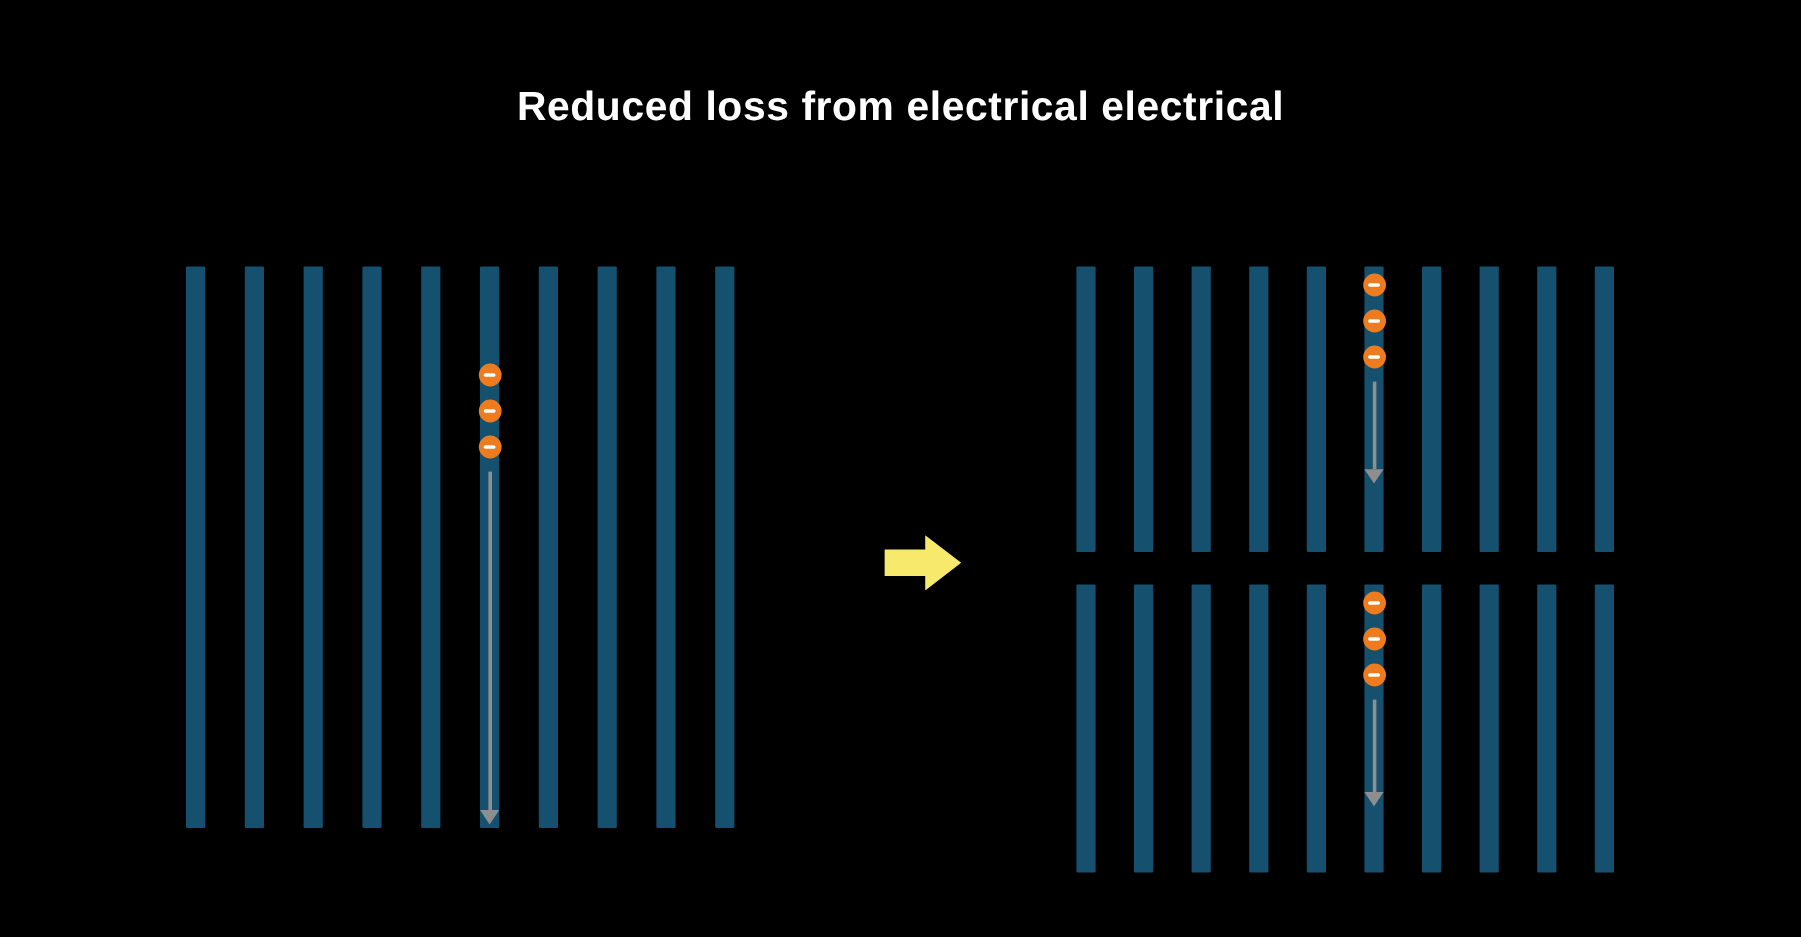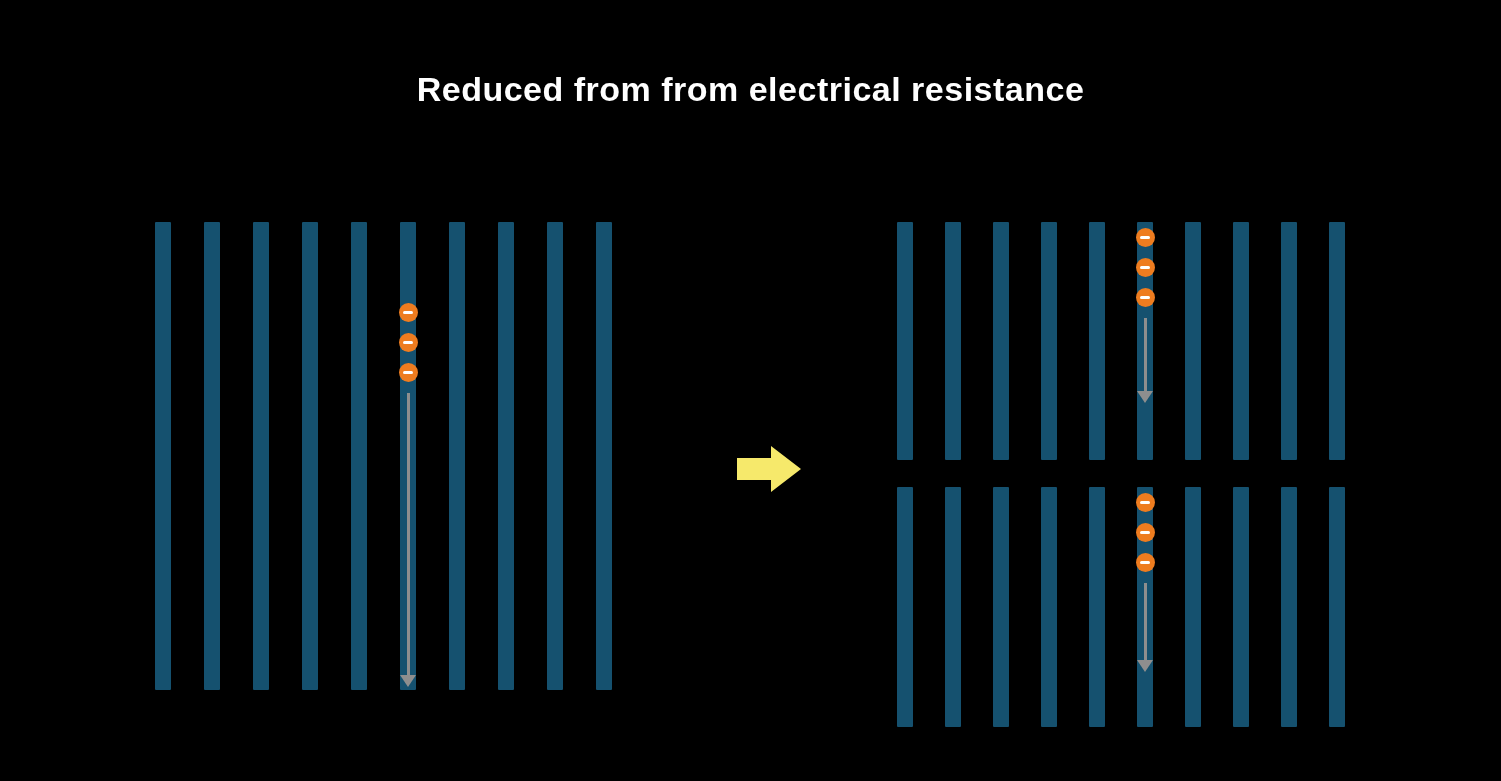--- a/index.html
+++ b/index.html
@@ -98,21 +98,21 @@
     height: 46px;
   }
   .transform-arrow svg { display: block; width: 100%; height: 100%; }
   .transform-arrow polygon { fill: var(--transform-arrow, #F6E96B); }
 </style>
 </head>
 <body>
 
 <div class="stage">
 
-  <h1 class="title">Reduced from from electrical resistance</h1>
+  <h1 class="title">Reduced loss from electrical electrical</h1>
 
   <div class="bar-group left">
       <div class="bar"></div>
       <div class="bar"></div>
       <div class="bar"></div>
       <div class="bar"></div>
       <div class="bar"></div>
       <div class="bar"></div>
       <div class="bar"></div>
       <div class="bar"></div>

